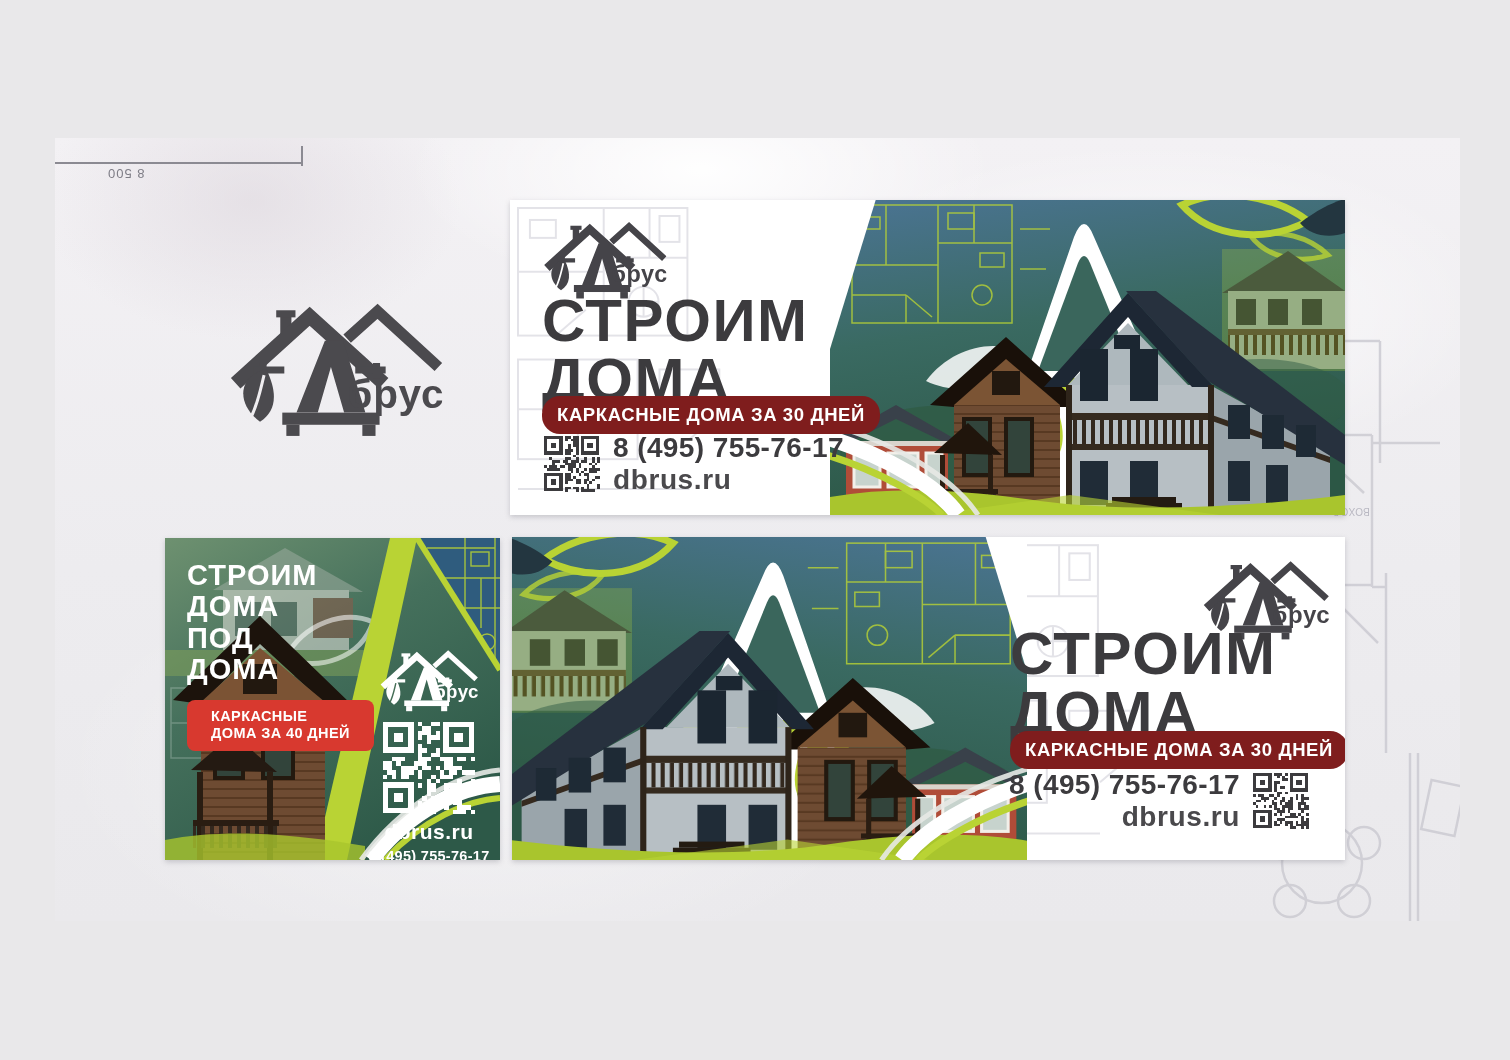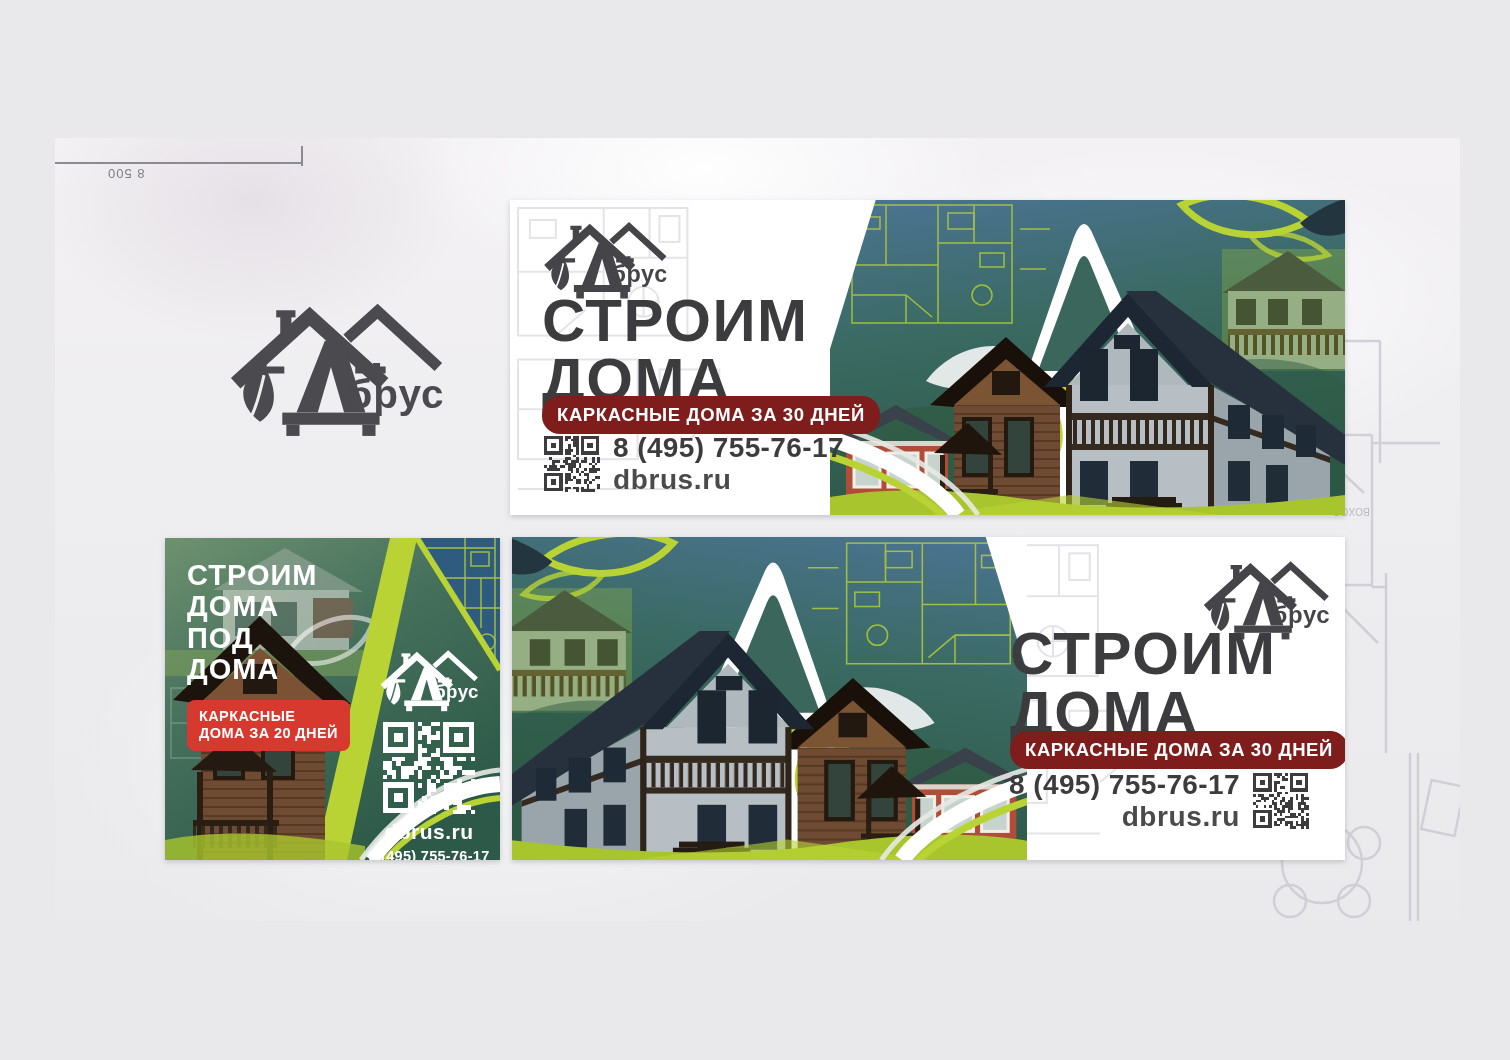--- a/index.html
+++ b/index.html
@@ -46,21 +46,21 @@
   
   .bwt-logo{position:absolute;left:32px;top:14px;width:126px;height:88px;color:#454449;--vein:#ffffff;}
   .bwt-headline{position:absolute;left:32px;top:92px;}
   .bwt-badge{position:absolute;left:32px;top:196px;}
   .bwt-contacts{position:absolute;left:34px;top:232px;display:flex;gap:13px;align-items:center;}
   .bwt-contacts .qr{width:56px;height:56px;}
 
   
   .sq-headline{position:absolute;left:22px;top:22px;font-weight:bold;color:#ffffff;font-size:29px;line-height:1.08;letter-spacing:1px;}
   .sq-headline span{display:block;}
-  .sq-badge{position:absolute;left:22px;top:162px;background:#d8392f;color:#fff;font-weight:bold;font-size:14.5px;line-height:1.2;padding:8px 12px;border-radius:8px;letter-spacing:.4px;}
+  .sq-badge{position:absolute;left:22px;top:162px;background:#d8392f;color:#fff;font-weight:bold;font-size:14.5px;line-height:1.2;padding:8px 24px;border-radius:8px;letter-spacing:.4px;}
   .sq-badge span{display:block;white-space:nowrap;}
   .sq-right{position:absolute;left:203px;top:106px;width:122px;text-align:center;color:#ffffff;}
   .sq-logo{width:100px;height:70px;color:#ffffff;--vein:#456e56;margin:0 auto;display:block;}
   .sq-qr{width:92px;height:92px;margin:8px auto 6px auto;color:#ffffff;}
   .sq-site{font-size:21px;font-weight:bold;letter-spacing:.5px;}
   .sq-phone{font-size:14.5px;font-weight:bold;margin-top:4px;letter-spacing:.3px;white-space:nowrap;}
 
   
   .bwb-logo{position:absolute;left:690px;top:16px;width:128px;height:90px;color:#454449;--vein:#ffffff;}
   .bwb-headline{position:absolute;left:498px;top:88px;}
@@ -470,21 +470,21 @@
         </g>
       </svg>
       <div class="sq-headline">
         <span>СТРОИМ</span>
         <span>ДОМА</span>
         <span>ПОД</span>
         <span>ДОМА</span>
       </div>
       <div class="sq-badge">
         <span>КАРКАСНЫЕ</span>
-        <span>ДОМА ЗА 20 ДНЕЙ</span>
+        <span>ДОМА ЗА 40 ДНЕЙ</span>
       </div>
       <div class="sq-right">
         <svg class="sq-logo" viewBox="0 0 210 150">
             <use href="#sym-logo"></use>
           </svg>
         <div class="qr sq-qr">
             <svg viewBox="0 0 21 21" shape-rendering="crispEdges">
               <rect x="8" y="0" width="1" height="1" fill="currentColor"></rect>
               <rect x="11" y="0" width="1" height="1" fill="currentColor"></rect>
               <rect x="12" y="0" width="1" height="1" fill="currentColor"></rect>

